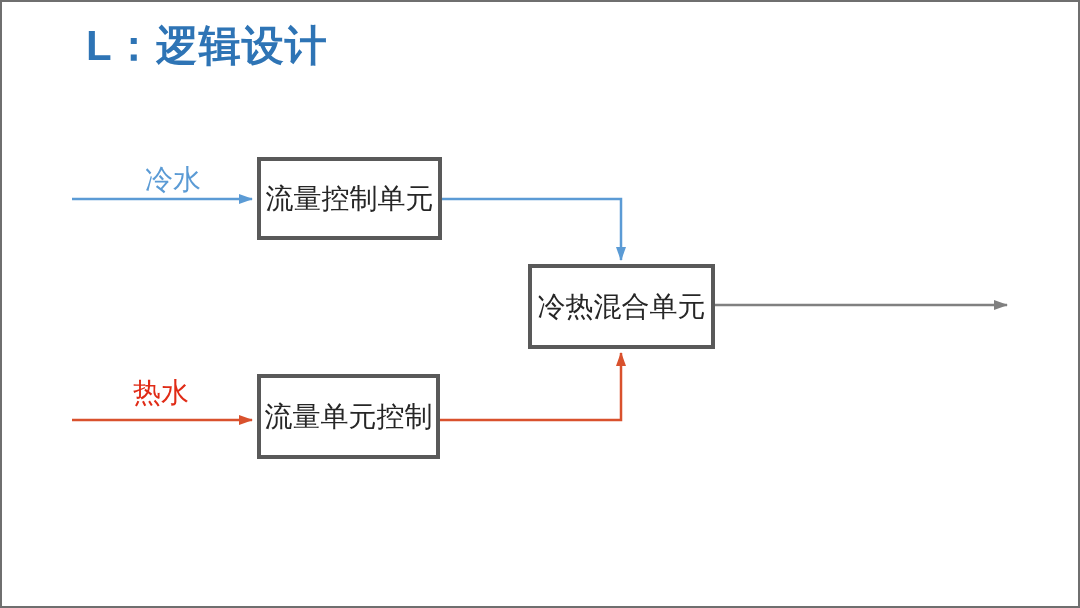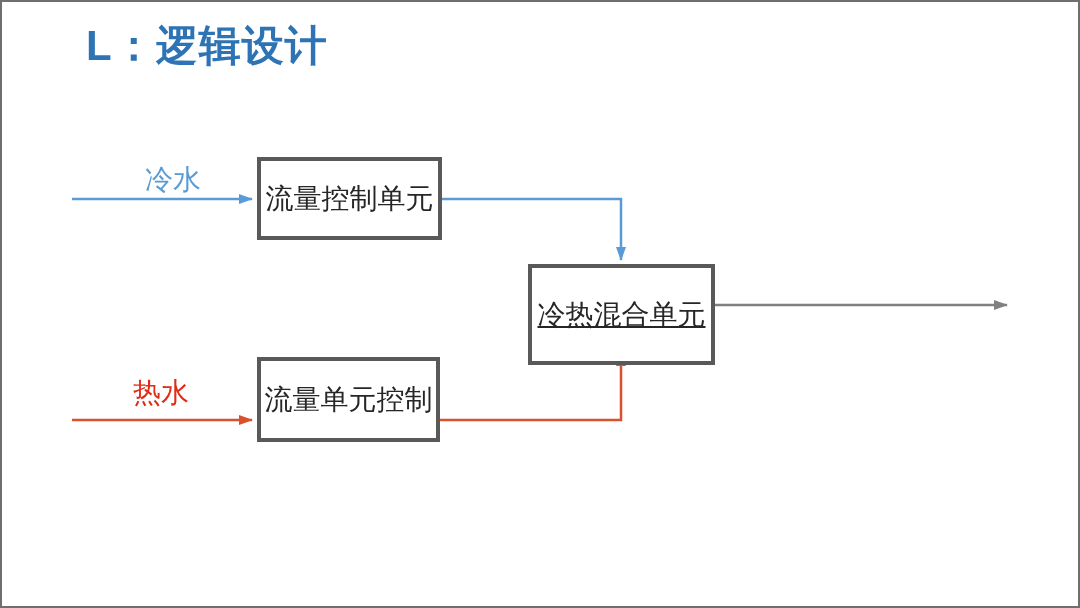--- a/index.html
+++ b/index.html
@@ -50,22 +50,22 @@
     border: 4px solid var(--color-box_border, #595959);
     background: #ffffff;
     display: flex;
     align-items: center;
     justify-content: center;
     font-size: 28px;
     color: var(--color-box_text, #262626);
     white-space: nowrap;
   }
   .box-flow-control      { left: 255px; top: 155px; width: 185px; height: 83px; }
-  .box-mixing            { left: 526px; top: 262px; width: 187px; height: 101px; text-decoration: underline; }
-  .box-flow-unit-control { left: 255px; top: 355px; width: 183px; height: 85px; }
+  .box-mixing            { left: 526px; top: 262px; width: 187px; height: 85px; }
+  .box-flow-unit-control { left: 255px; top: 372px; width: 183px; height: 85px; }
 
   .flow-label {
     position: absolute;
     font-size: 28px;
     white-space: nowrap;
   }
   .flow-label.cold { left: 143px; top: 151px; color: var(--color-cold, #5B9BD5); margin-top: 8px; }
   .flow-label.hot  { left: 131px; top: 372px; color: var(--color-hot_label, #E02B16); }
   .flow-label.out  { left: 731px; top: 257px; color: var(--color-box_text, #1a1a1a); }
 </style>

